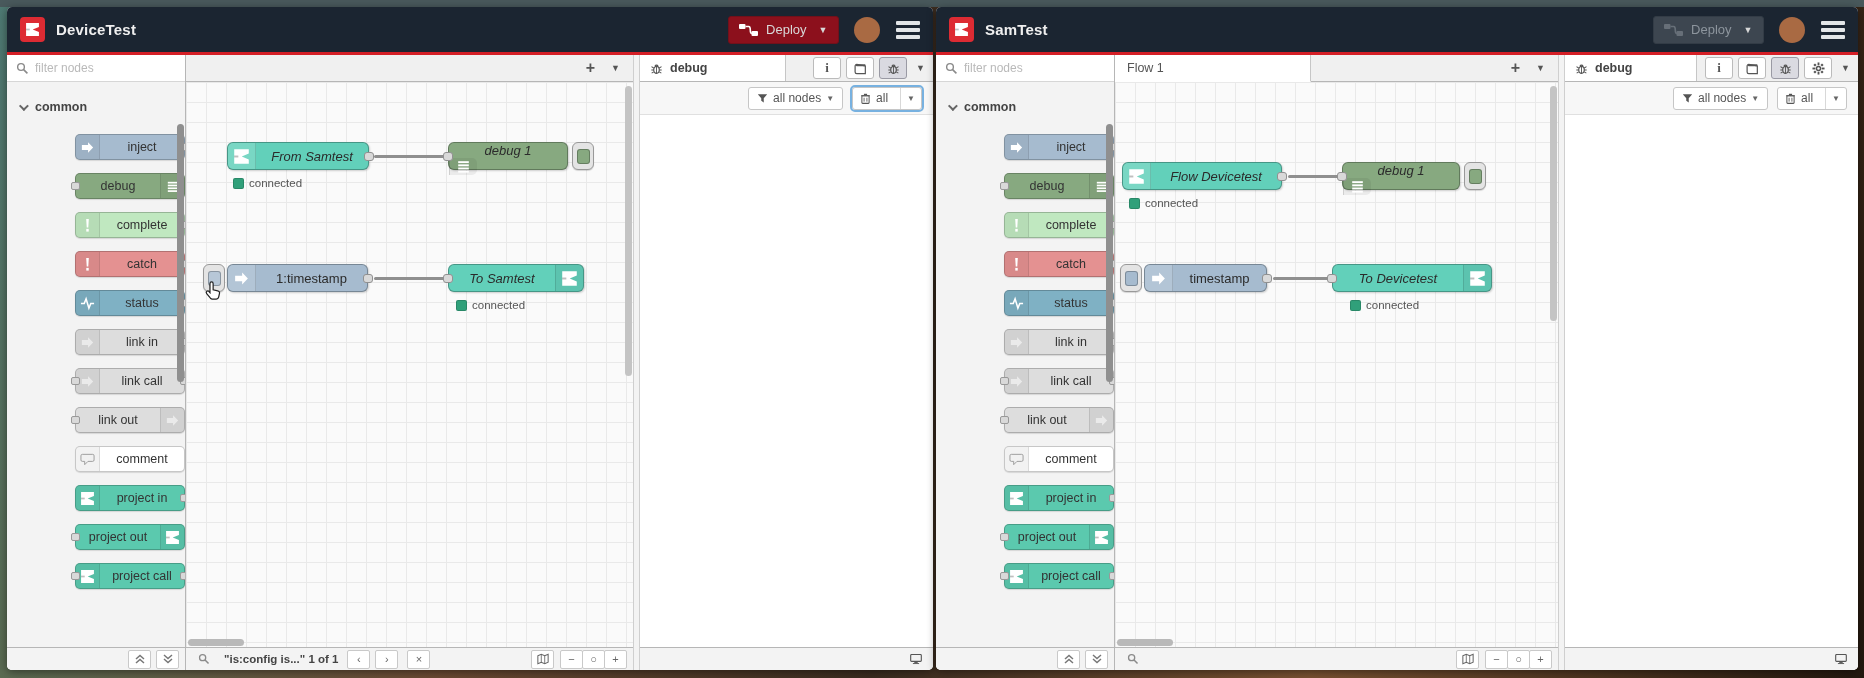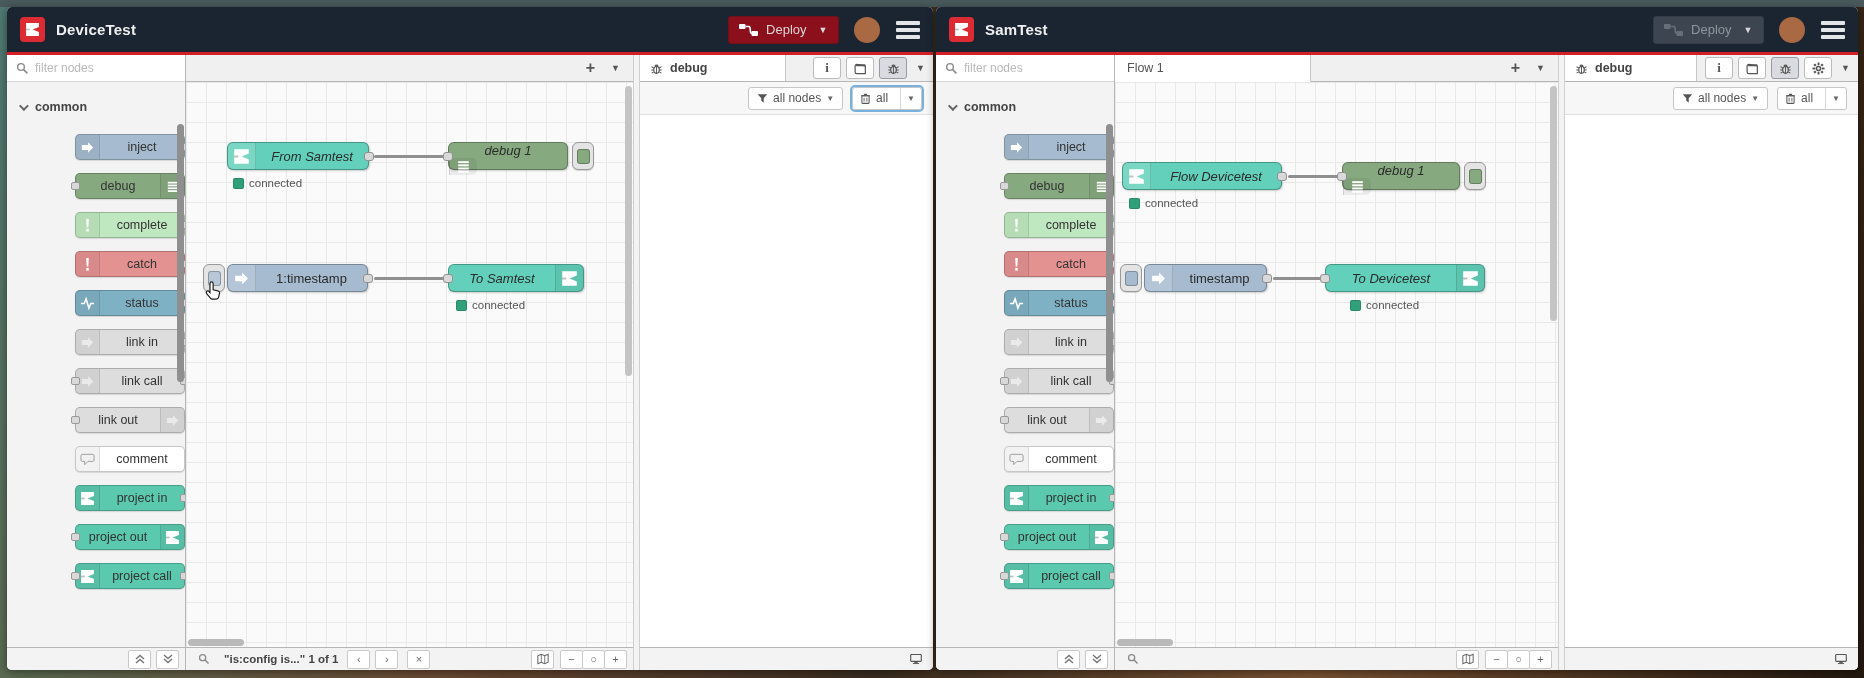--- a/index.html
+++ b/index.html
@@ -791,21 +791,21 @@
             </span>
           <span class="fnicon">
               <svg viewBox="0 0 16 16">
                 <use href="#i-arrow"></use>
               </svg>
             </span>
           <span class="fnlabel">timestamp</span>
           <span class="fport out"></span>
         </div>
         <div class="wire" style="left:158px;top:195px;width:69px"></div>
-        <div class="fnode teal icon-right-f" style="left:210px;top:182px;width:160px">
+        <div class="fnode teal icon-right-f" style="left:217px;top:182px;width:160px">
           <span class="fnicon">
               <svg viewBox="0 0 14 14">
                 <use href="#i-nr"></use>
               </svg>
             </span>
           <span class="fnlabel italic">To Devicetest</span>
           <span class="fport in"></span>
         </div>
         <div class="nstatus" style="left:235px;top:217px">
           <span class="dot"></span>

